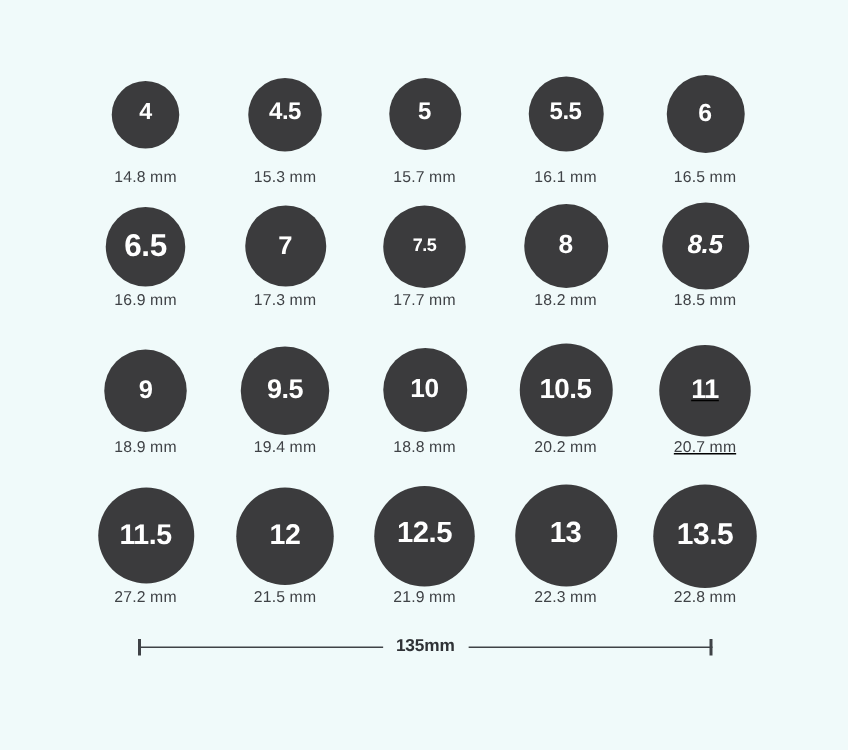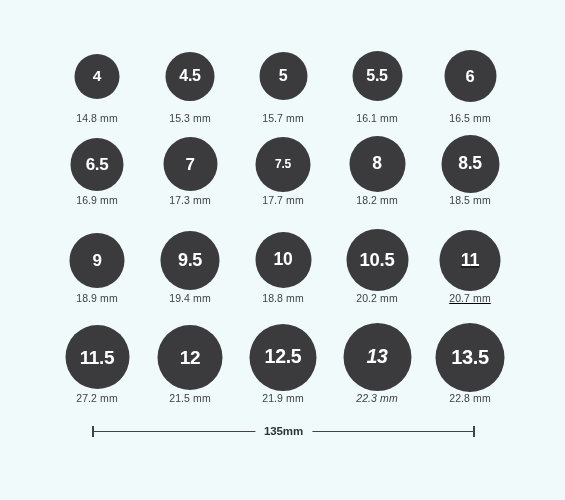--- a/index.html
+++ b/index.html
@@ -157,21 +157,21 @@
       <div class="circle-wrap" style="height:72px;">
         <div class="size-circle" style="width:52px;height:52px;font-size:16.5px;">
           <span class="size-circle-label">6</span>
         </div>
       </div>
       <span class="mm-label">16.5 mm</span>
     </div>
 
     <div class="size-cell" style="left:97px; top:134px;">
       <div class="circle-wrap" style="height:60px;">
-        <div class="size-circle" style="width:53px;height:53px;font-size:17px;">
+        <div class="size-circle" style="width:53px;height:53px;font-size:21px;">
           <span class="size-circle-label">6.5</span>
         </div>
       </div>
       <span class="mm-label">16.9 mm</span>
     </div>
 
     <div class="size-cell" style="left:190px; top:134px;">
       <div class="circle-wrap" style="height:60px;">
         <div class="size-circle" style="width:54px;height:54px;font-size:17px;">
           <span class="size-circle-label">7</span>
@@ -192,21 +192,21 @@
     <div class="size-cell" style="left:377px; top:134px;">
       <div class="circle-wrap" style="height:60px;">
         <div class="size-circle" style="width:56px;height:56px;font-size:17.5px;">
           <span class="size-circle-label">8</span>
         </div>
       </div>
       <span class="mm-label">18.2 mm</span>
     </div>
 
     <div class="size-cell" style="left:470px; top:134px;">
-      <div class="circle-wrap" style="height:60px;">
+      <div class="circle-wrap" style="height:60px;font-style:italic;">
         <div class="size-circle" style="width:58px;height:58px;font-size:17.5px;">
           <span class="size-circle-label">8.5</span>
         </div>
       </div>
       <span class="mm-label">18.5 mm</span>
     </div>
 
     <div class="size-cell" style="left:97px; top:228px;">
       <div class="circle-wrap" style="height:64px;">
         <div class="size-circle" style="width:55px;height:55px;font-size:17px;">
@@ -272,21 +272,21 @@
 
     <div class="size-cell" style="left:283px; top:322px;">
       <div class="circle-wrap" style="height:70px;">
         <div class="size-circle" style="width:67px;height:67px;font-size:19.5px;">
           <span class="size-circle-label">12.5</span>
         </div>
       </div>
       <span class="mm-label">21.9 mm</span>
     </div>
 
-    <div class="size-cell" style="left:377px; top:322px;font-style:italic;">
+    <div class="size-cell" style="left:377px; top:322px;">
       <div class="circle-wrap" style="height:70px;">
         <div class="size-circle" style="width:68px;height:68px;font-size:19.5px;">
           <span class="size-circle-label">13</span>
         </div>
       </div>
       <span class="mm-label">22.3 mm</span>
     </div>
 
     <div class="size-cell" style="left:470px; top:322px;">
       <div class="circle-wrap" style="height:70px;">

